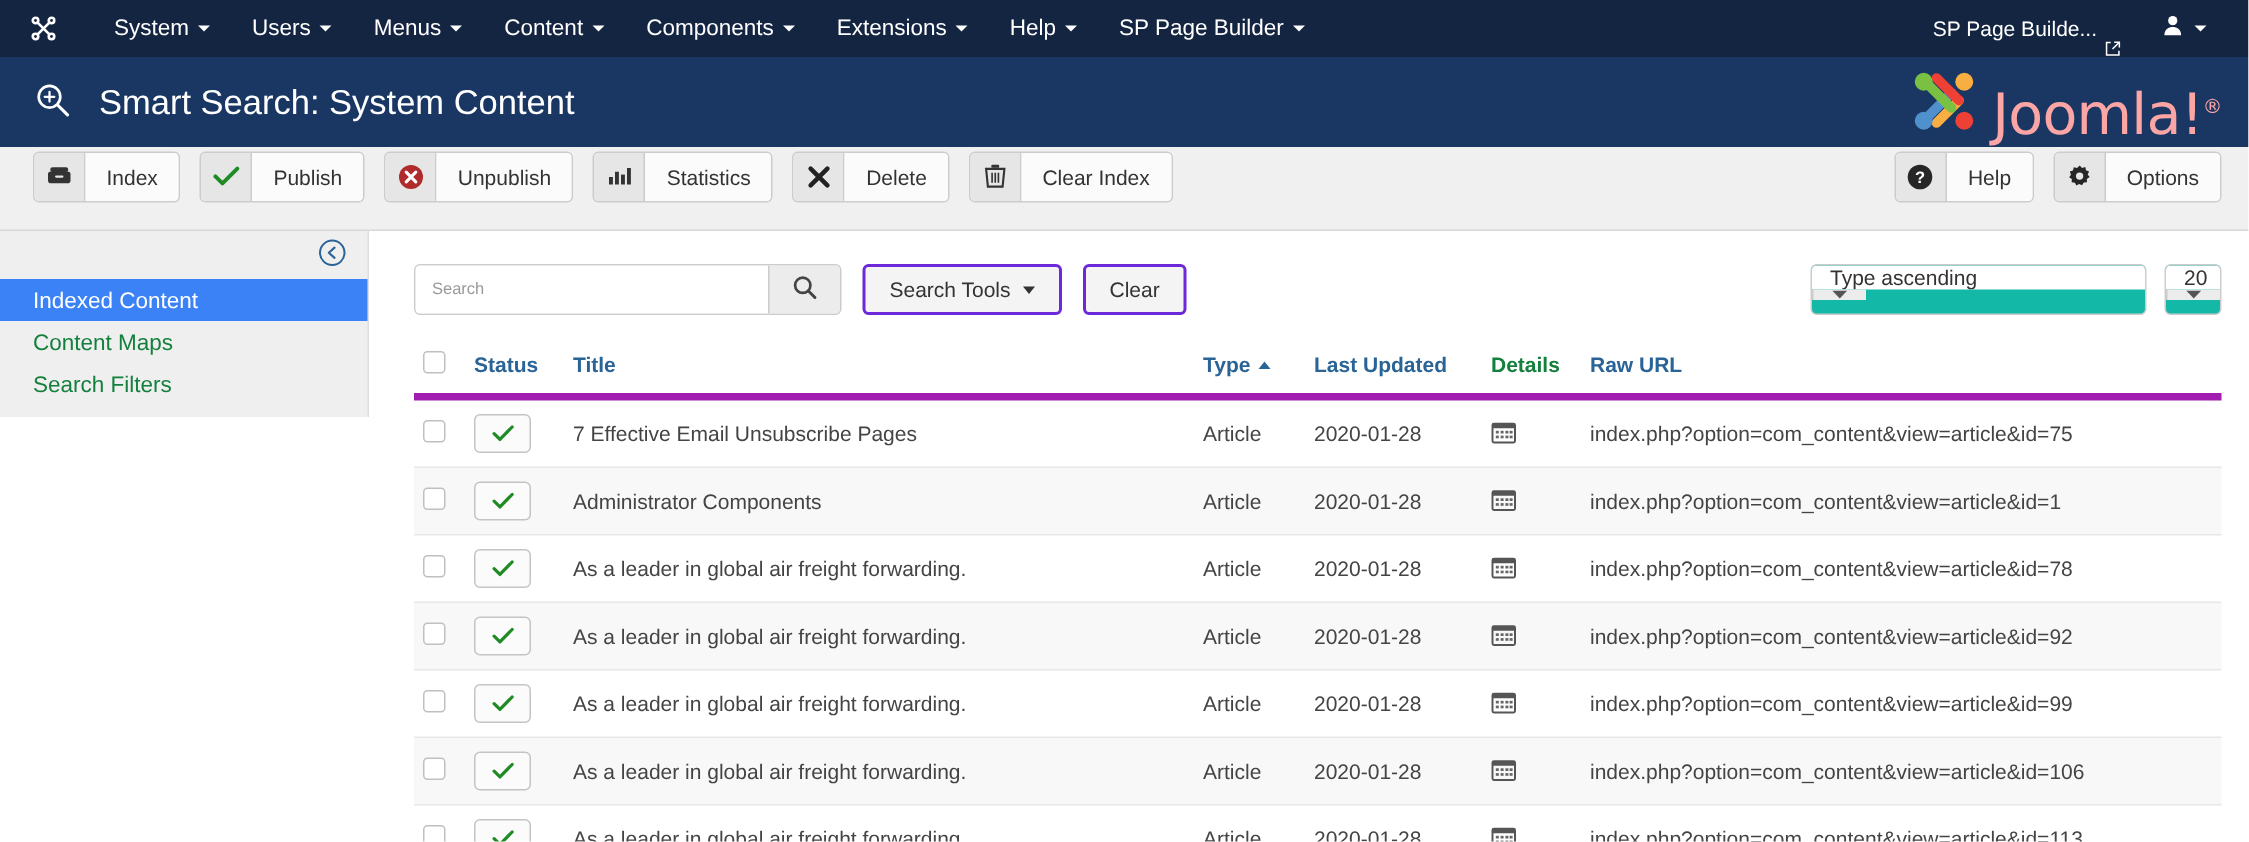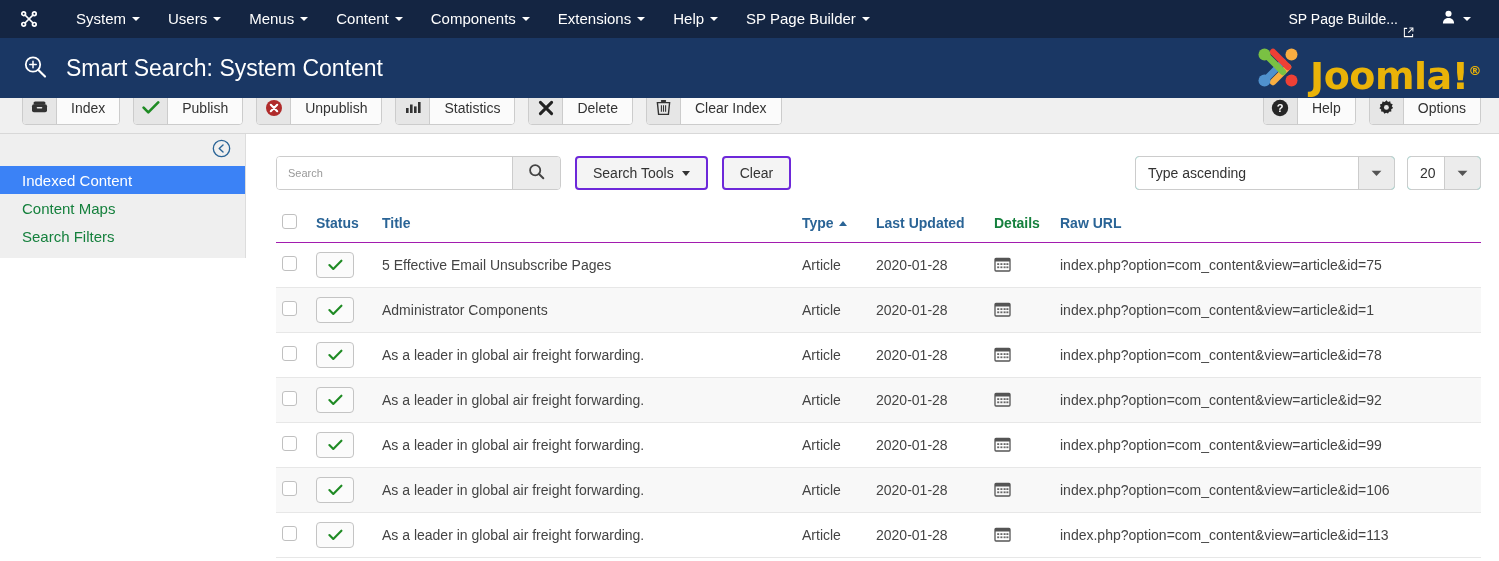--- a/index.html
+++ b/index.html
@@ -79,33 +79,33 @@
     font-weight: normal;
     margin: 0 0 0 18px;
     white-space: nowrap;
   }
   .joomla-logo {
     margin-left: auto;
     display: flex;
     align-items: center;
   }
   .joomla-word {
-    color: #eab308;
+    color: #fca5a5;
     font-size: 38px;
     letter-spacing: -0.5px;
     margin-left: 6px;
     font-family: "DejaVu Sans", sans-serif;
-    font-weight: 700;
+    font-weight: 400;
     margin-top: 15px;
   }
   .joomla-reg { font-size: 13px; vertical-align: super; }
 
   
   .toolbar {
-    height: 36px;
+    height: 56px;
     background: #f0f0f0;
     border-bottom: 1px solid #d8d8d8;
     display: flex;
     align-items: center;
     padding: 0 18px 16px 22px;
   }
   .btn-group {
     display: flex;
     align-items: stretch;
     margin-right: 13px;
@@ -229,20 +229,21 @@
     border-top: 5px solid #333333;
   }
   .filter-right { margin-left: auto; display: flex; align-items: center; }
   .select-wrap {
     display: flex;
     height: 34px;
     border: 1px solid #cccccc;
     border-radius: 4px;
     overflow: hidden;
     background: #14b8a6;
+    flex-direction: column;
   }
   .select-val {
     display: flex;
     align-items: center;
     padding: 0 12px;
     font-size: 14px;
     color: #333333;
     background: #ffffff;
     white-space: nowrap;
   }
@@ -265,21 +266,21 @@
     border-collapse: collapse;
     margin-top: 16px;
     table-layout: fixed;
   }
   table.grid th {
     font-size: 14px;
     color: #2a6496;
     font-weight: bold;
     text-align: left;
     padding: 8px 6px 10px 6px;
-    border-bottom: 1px solid #a21caf;
+    border-bottom: 5px solid #a21caf;
     white-space: nowrap;
   }
   table.grid th.plain-head { color: #15803d; }
   table.grid td {
     font-size: 14px;
     color: #444444;
     padding: 9px 6px;
     border-bottom: 1px solid #e7e7e7;
     vertical-align: middle;
     overflow: hidden;
@@ -610,21 +611,21 @@
       <tbody>
         <tr>
           <td class="col-check"><span class="chk"></span></td>
           <td class="col-status">
             <span class="status-btn">
               <svg width="15" height="12" viewBox="0 0 16 13">
                   <path d="M1.4 6.6 L5.6 10.8 L14.4 1.8" fill="none" stroke="#1f8b24" stroke-width="2.3" stroke-linecap="round" stroke-linejoin="round"></path>
                 </svg>
             </span>
           </td>
-          <td class="col-title td-title">5 Effective Email Unsubscribe Pages</td>
+          <td class="col-title td-title">7 Effective Email Unsubscribe Pages</td>
           <td class="col-type td-type">Article</td>
           <td class="col-updated td-date">2020-01-28</td>
           <td class="col-details">
             <span class="cal-ico">
               <svg width="17" height="16" viewBox="0 0 17 16">
                 <rect x="1" y="2.4" width="15" height="12.6" rx="1" fill="none" stroke="#555555" stroke-width="1.3"></rect>
                 <rect x="1" y="2.4" width="15" height="3.1" fill="#555555"></rect>
                 <g fill="#666666">
                     <rect x="3.2" y="7.2" width="2" height="1.8"></rect>
                     <rect x="6.4" y="7.2" width="2" height="1.8"></rect>

